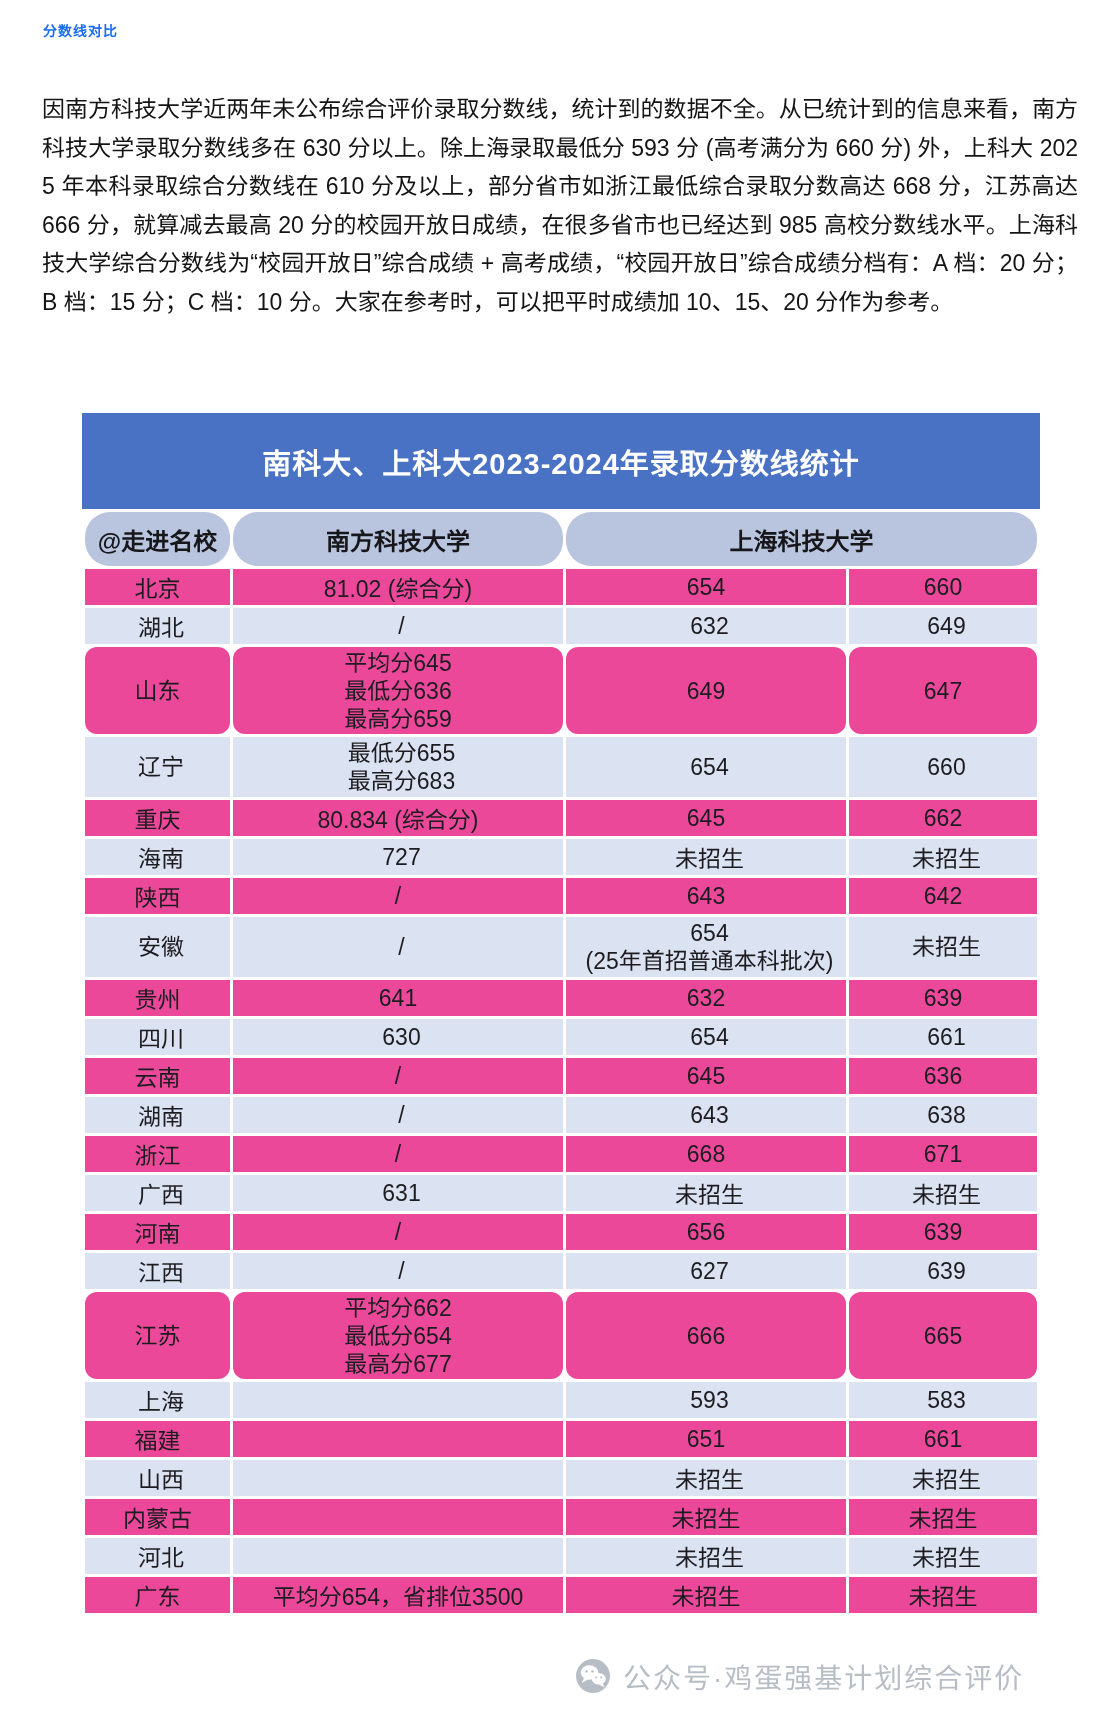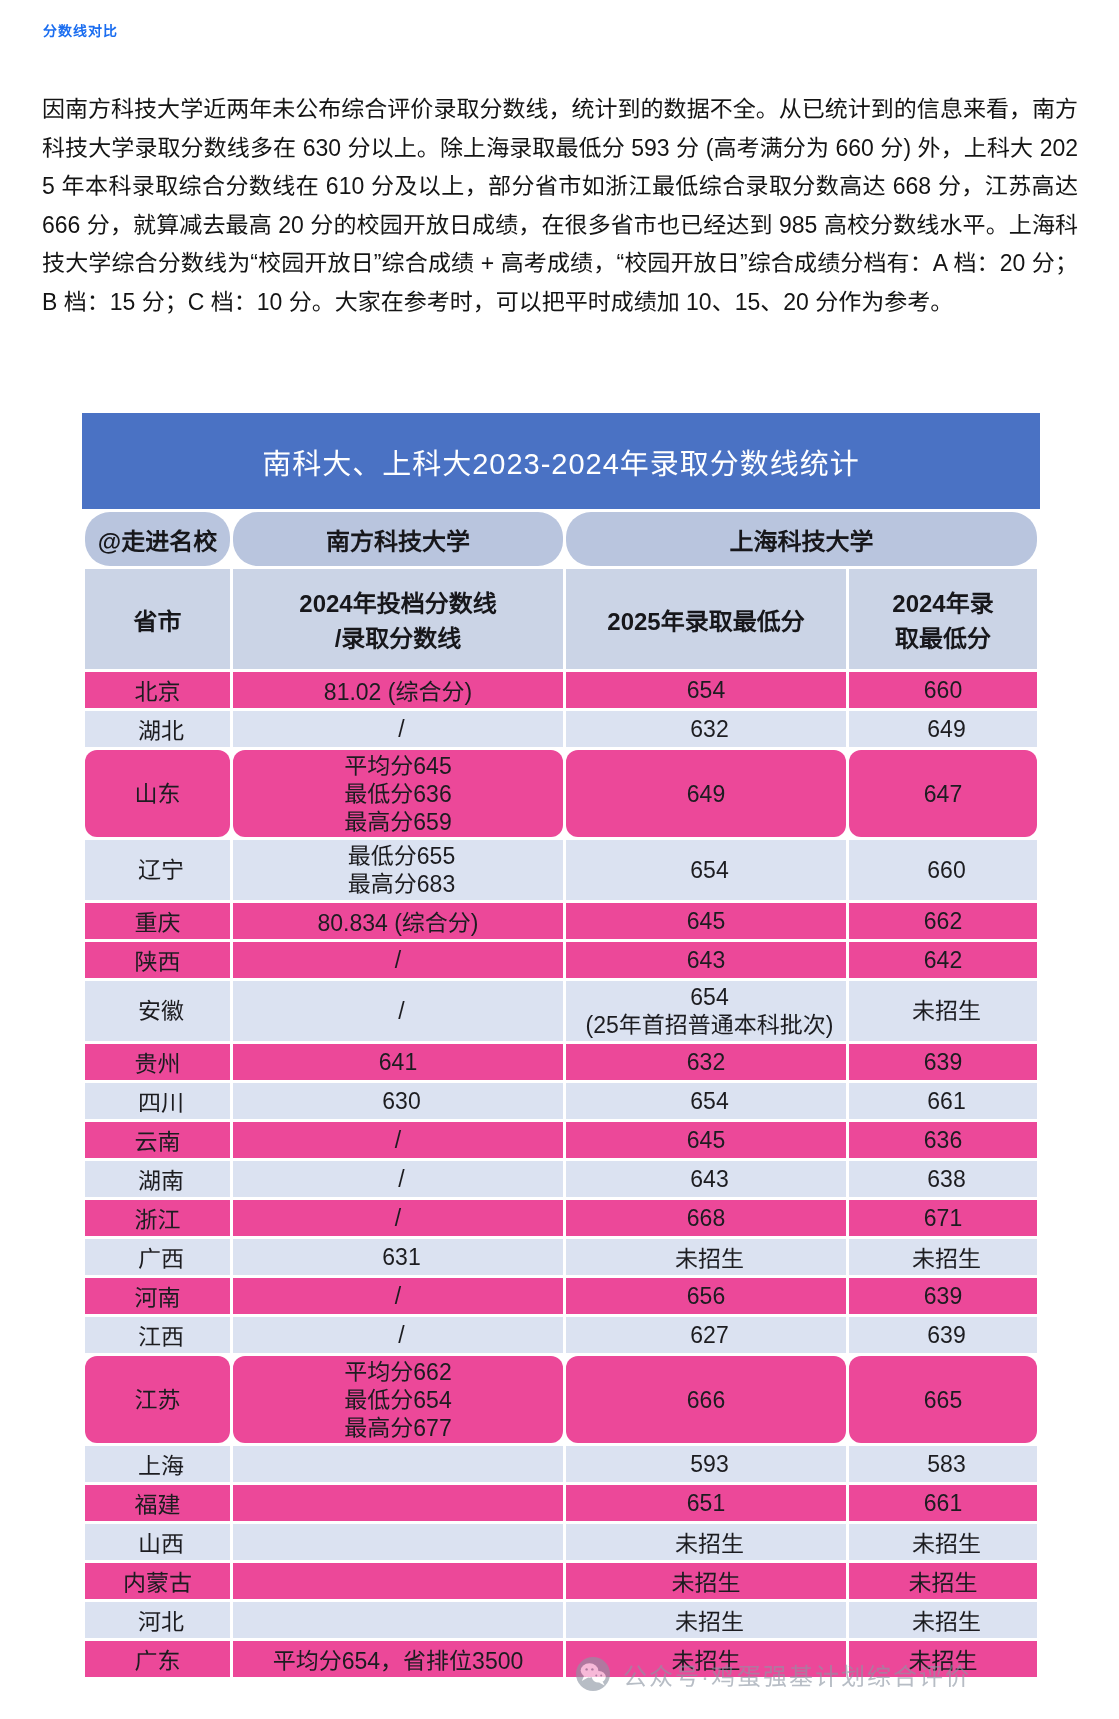--- a/index.html
+++ b/index.html
@@ -14,42 +14,42 @@
   }
   .intro{
     position:absolute;left:42px;top:90px;width:1036px;
     font-size:23px;line-height:38.6px;color:#141414;
     text-align:justify;word-break:break-all;
   }
   .tbl-wrap{position:absolute;left:82px;top:413px;width:958px;}
   .tbl-title{
     height:96px;background:#4A72C4;color:#ffffff;
     display:flex;align-items:center;justify-content:center;
-    font-size:29px;font-weight:400;letter-spacing:1px;
+    font-size:29px;font-weight:700;letter-spacing:1px;
   }
   table{
     border-collapse:separate;border-spacing:3px;width:958px;table-layout:fixed;
     margin-top:0;
   }
   td{
     text-align:center;vertical-align:middle;
     font-size:23px;color:#1c1c20;font-weight:500;
     white-space:pre-line;overflow:hidden;
   }
   tr.hdr1 td{background:#B9C5DE;font-weight:700;font-size:24px;height:52px;color:#17171b;border-radius:25px;}
   tr.hdr2 td{background:#CBD4E6;font-weight:700;font-size:24px;height:98px;color:#17171b;}
   tr.dark td{background:#ec4899;}
   tr.light td{background:#DBE2F1;padding-left:8px;}
   tr.lines-1 td{height:30px;}
   tr.lines-2 td{height:58px;line-height:28px;}
   tr.lines-3 td{height:85px;line-height:28px;border-radius:12px;}
   .watermark{
     position:absolute;left:575px;top:1656px;
     display:flex;align-items:center;gap:12px;
-    color:#8C96A3;opacity:.62;font-size:24px;letter-spacing:2px;white-space:nowrap;
+    color:#8C96A3;opacity:.62;font-size:28px;letter-spacing:2px;white-space:nowrap;
   }
   .watermark svg{width:36px;height:36px;flex:0 0 auto;}
 </style>
 </head>
 <body>
 
 <div class="section-heading">分数线对比</div>
 
 <div class="intro">因南方科技大学近两年未公布综合评价录取分数线，统计到的数据不全。从已统计到的信息来看，南方科技大学录取分数线多在 630 分以上。除上海录取最低分 593 分 (高考满分为 660 分) 外，上科大 2025 年本科录取综合分数线在 610 分及以上，部分省市如浙江最低综合录取分数高达 668 分，江苏高达 666 分，就算减去最高 20 分的校园开放日成绩，在很多省市也已经达到 985 高校分数线水平。上海科技大学综合分数线为“校园开放日”综合成绩 + 高考成绩，“校园开放日”综合成绩分档有：A 档：20 分；B 档：15 分；C 档：10 分。大家在参考时，可以把平时成绩加 10、15、20 分作为参考。</div>
 
@@ -61,28 +61,20 @@
         <col style="width:330px">
         <col style="width:280px">
         <col style="width:188px">
     </colgroup>
     <tbody>
       <tr class="hdr1">
         <td>@走进名校</td>
         <td>南方科技大学</td>
         <td colspan="2">上海科技大学</td>
       </tr>
-      <tr class="hdr2">
-        <td>省市</td>
-        <td>2024年投档分数线
-/录取分数线</td>
-        <td>2025年录取最低分</td>
-        <td>2024年录
-取最低分</td>
-      </tr>
     <tr class="dark lines-1">
     <td>北京</td>
     <td>81.02 (综合分)</td>
     <td>654</td>
     <td>660</td>
   </tr>
         <tr class="light lines-1">
     <td>湖北</td>
     <td>/</td>
     <td>632</td>
@@ -101,20 +93,26 @@
     <td>最低分655
 最高分683</td>
     <td>654</td>
     <td>660</td>
   </tr>
         <tr class="dark lines-1">
     <td>重庆</td>
     <td>80.834 (综合分)</td>
     <td>645</td>
     <td>662</td>
+  </tr>
+        <tr class="light lines-1">
+    <td>海南</td>
+    <td>727</td>
+    <td>未招生</td>
+    <td>未招生</td>
   </tr>
         <tr class="dark lines-1">
     <td>陕西</td>
     <td>/</td>
     <td>643</td>
     <td>642</td>
   </tr>
         <tr class="light lines-2">
     <td>安徽</td>
     <td>/</td>

